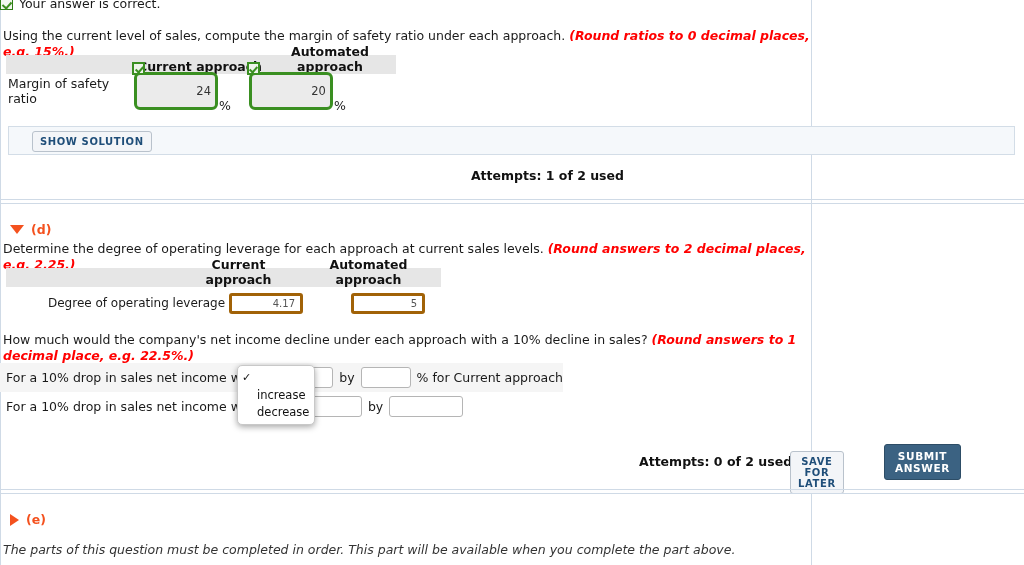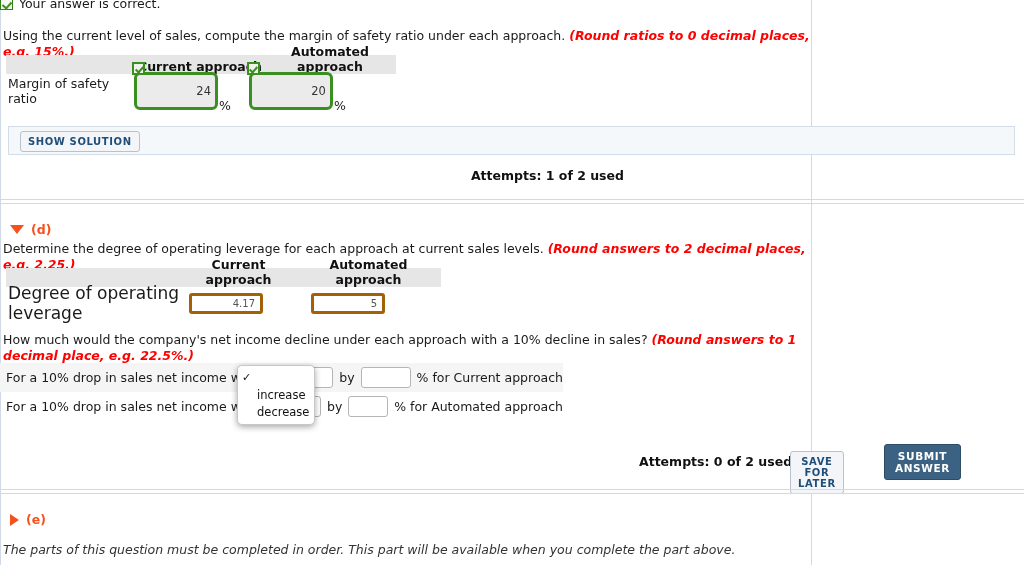--- a/index.html
+++ b/index.html
@@ -178,21 +178,21 @@
     color: #1f4e79;
     font-weight: bold;
     font-size: 10px;
     letter-spacing: 0.6px;
     padding: 4px 7px;
     font-family: "DejaVu Sans", "Liberation Sans", sans-serif;
     cursor: pointer;
   }
   .show-sol-pos {
     position: absolute;
-    left: 11px;
+    left: 23px;
     top: 4px;
   }
   .attempts-c {
     position: absolute;
     right: 188px;
     top: 168px;
     font-weight: bold;
     font-size: 12.5px;
     color: #111;
   }
@@ -246,21 +246,22 @@
   .hdr-d1 { width: 115px; }
   .hdr-d2 { width: 145px; }
   .data-row-d {
     display: flex;
     align-items: center;
     height: 32px;
   }
   .row-label-d {
     width: 181px;
     padding-left: 2px;
-    font-size: 17px;
+    font-size: 12px;
+    margin-left: 40px;
   }
   .plain-input {
     width: 74px;
     height: 21px;
     border: 3px solid #a16207;
     border-radius: 3px;
     background: #ffffff;
     box-sizing: border-box;
     text-align: right;
     padding: 0 5px;
@@ -475,21 +476,20 @@
       <span class="sel-box"></span>
       <span class="sent-txt">by</span>
       <span class="num-box"></span>
       <span class="sent-txt">% for Current approach</span>
     </div>
     <div class="sent-row">
       <span class="sent-txt">For a 10% drop in sales net income would</span>
       <span class="sel-box"></span>
       <span class="sent-txt">by</span>
       <span class="num-box"></span>
-      <span class="sent-txt">% for Automated approach</span>
     </div>
   </div>
 
   <div class="dropdown-pop">
     <div class="dd-item">
       <span class="dd-tick">✓</span>
       <span class="dd-label"></span>
     </div>
     <div class="dd-item">
       <span class="dd-tick"></span>

